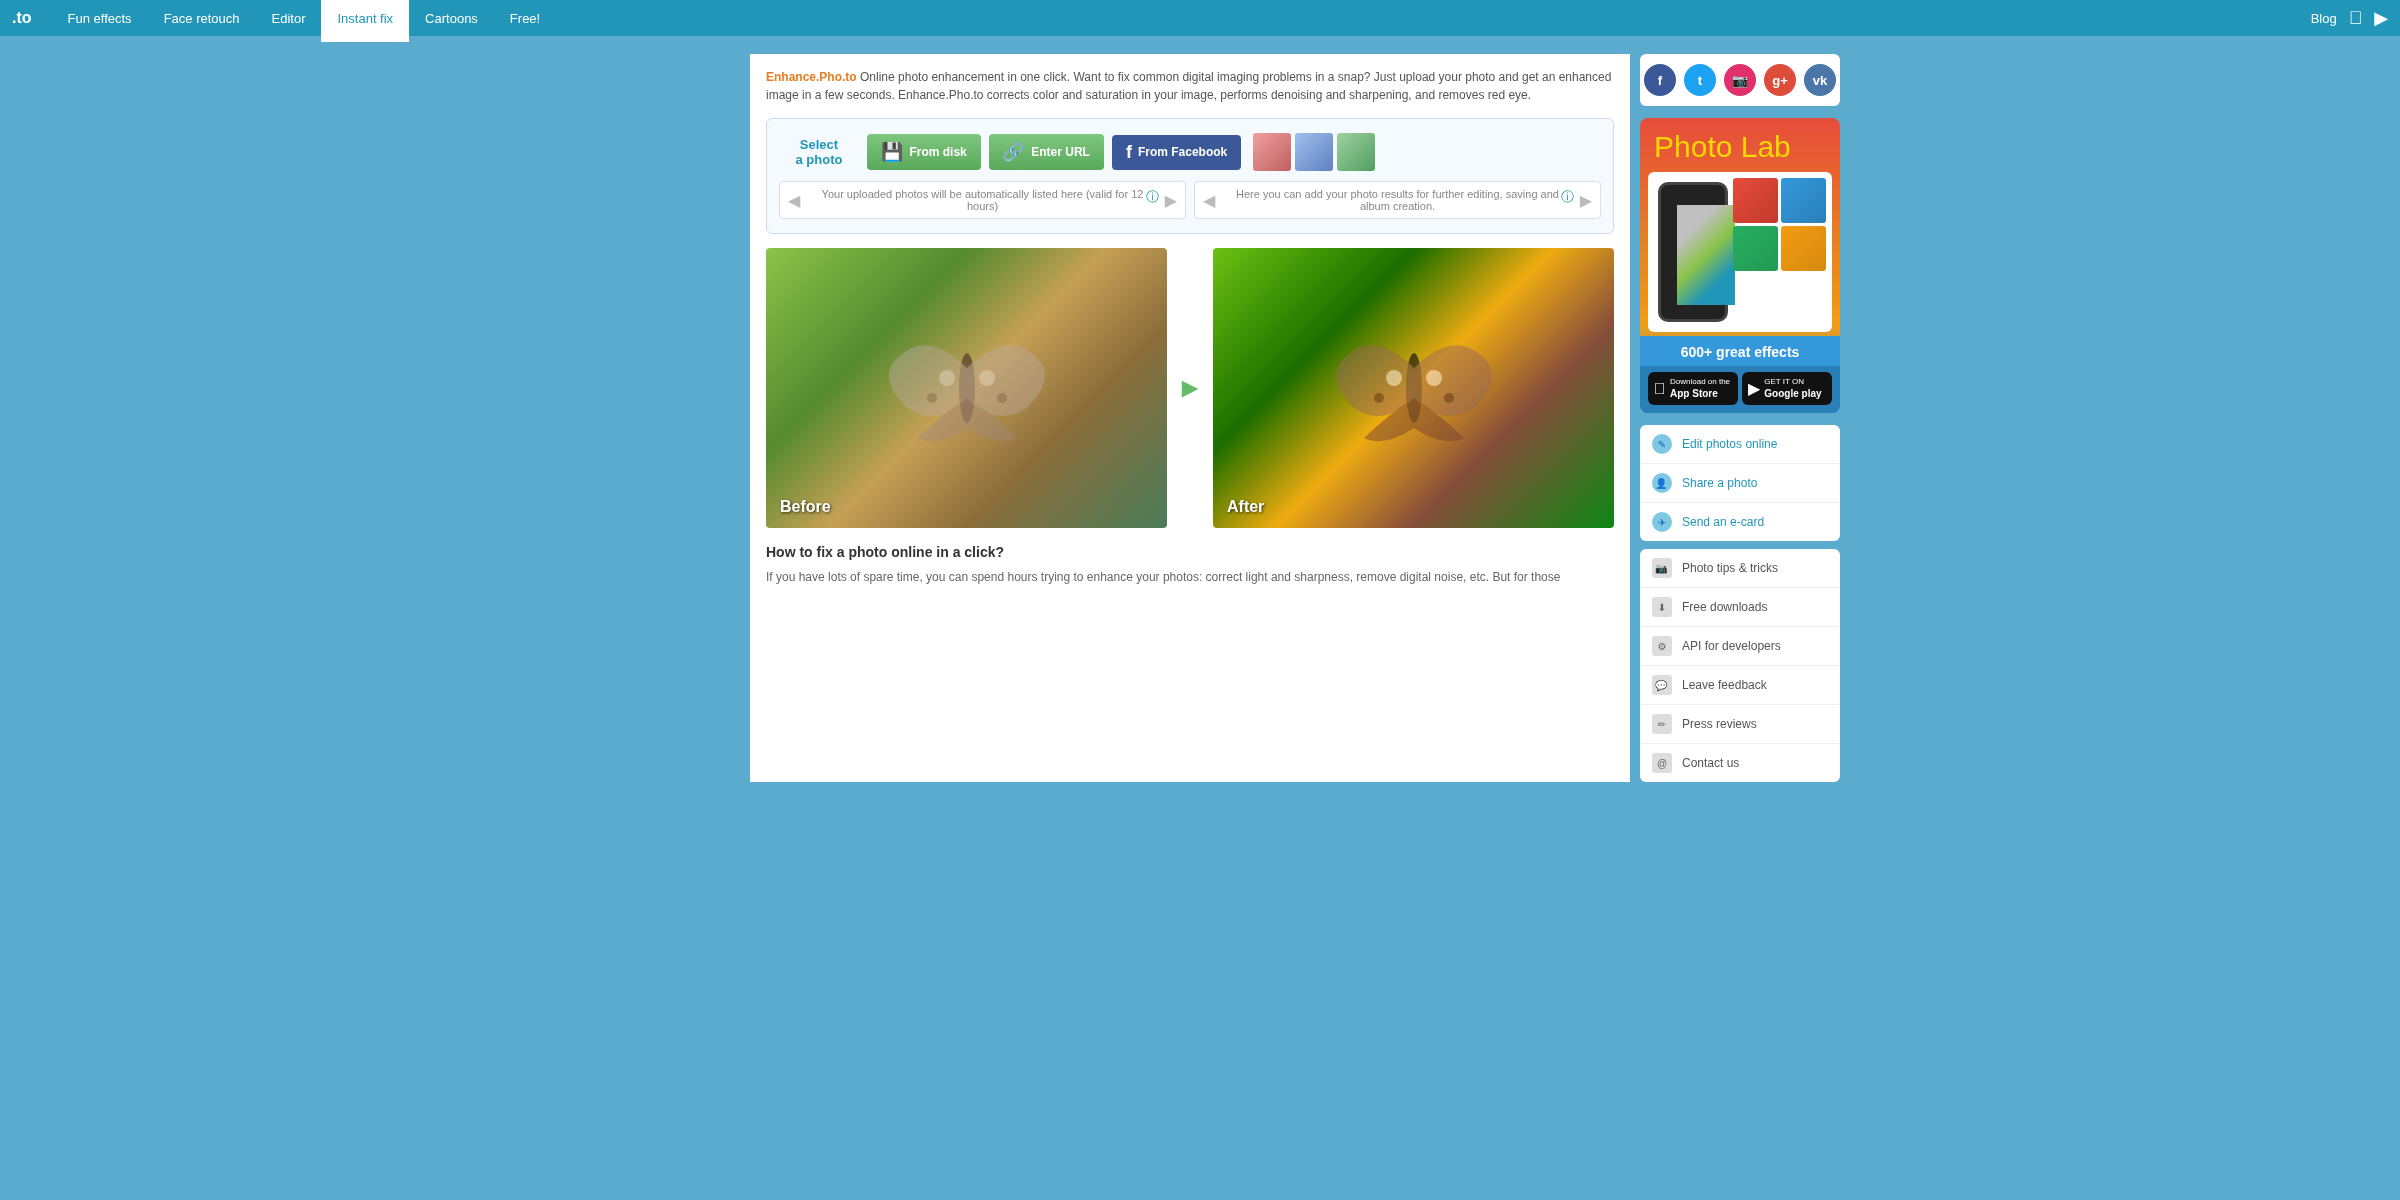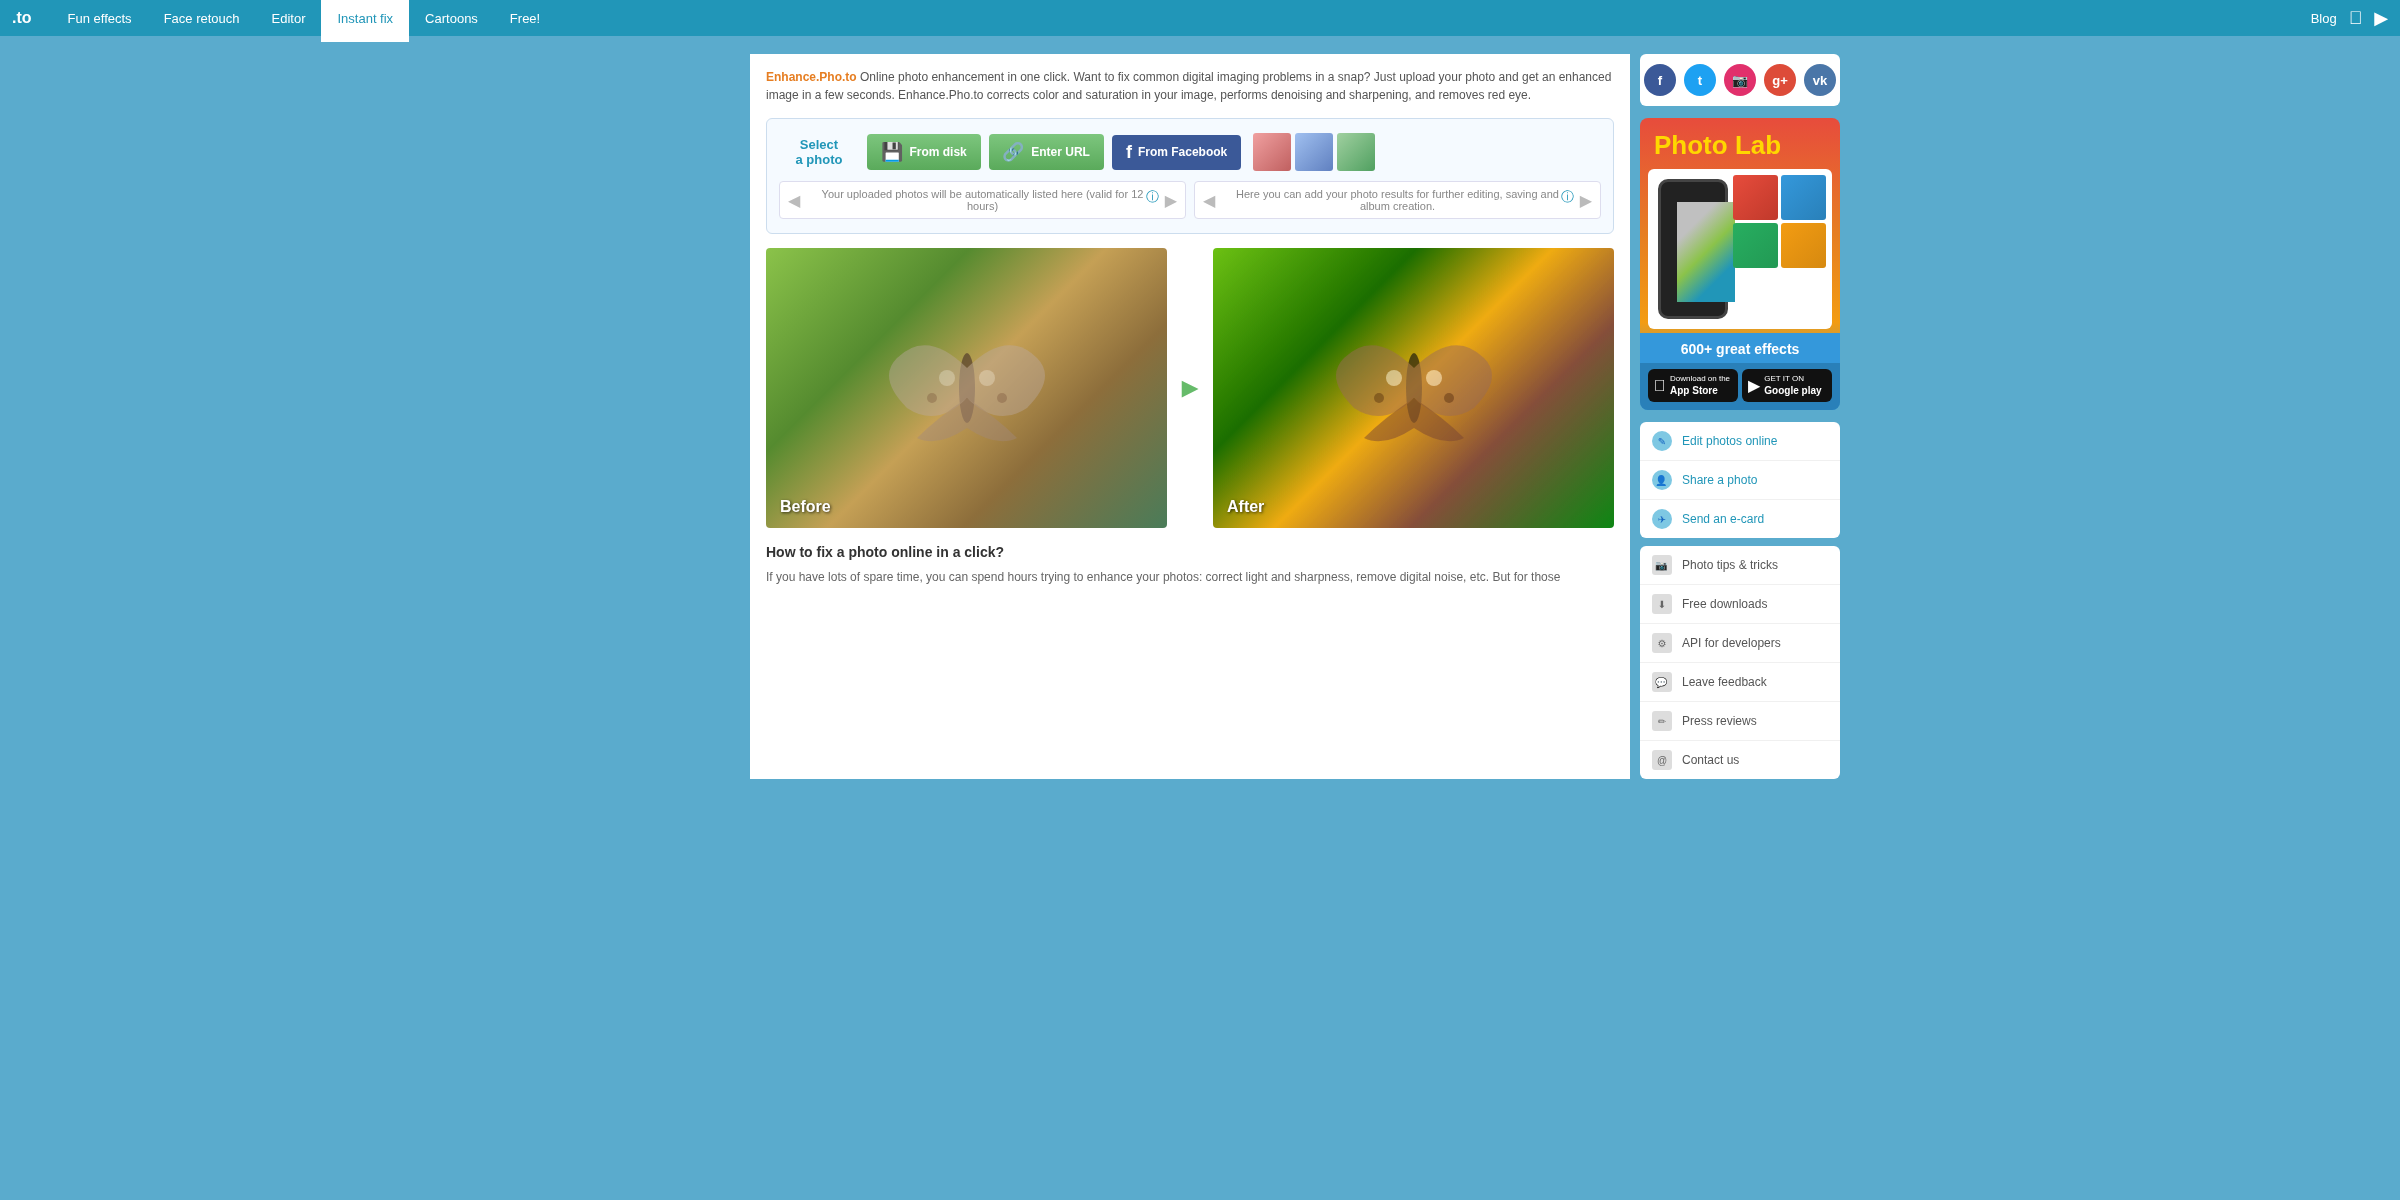--- a/index.html
+++ b/index.html
@@ -265,22 +265,22 @@
 
     
     .photo-lab-ad {
       background: linear-gradient(to bottom, #e74c3c 0%, #e67e22 40%, #f39c12 70%, #3498db 100%);
       border-radius: 8px;
       overflow: hidden;
       margin-bottom: 12px;
     }
     .photo-lab-title {
       color: white;
-      font-size: 26px;
-      font-weight: bold;
+      font-size: 30px;
+      font-weight: normal;
       padding: 12px 14px 4px;
     }
     .photo-lab-title span { color: #ffd700; }
     .phone-mockup {
       background: white;
       margin: 4px 8px;
       border-radius: 6px;
       height: 160px;
       display: flex;
       align-items: center;

